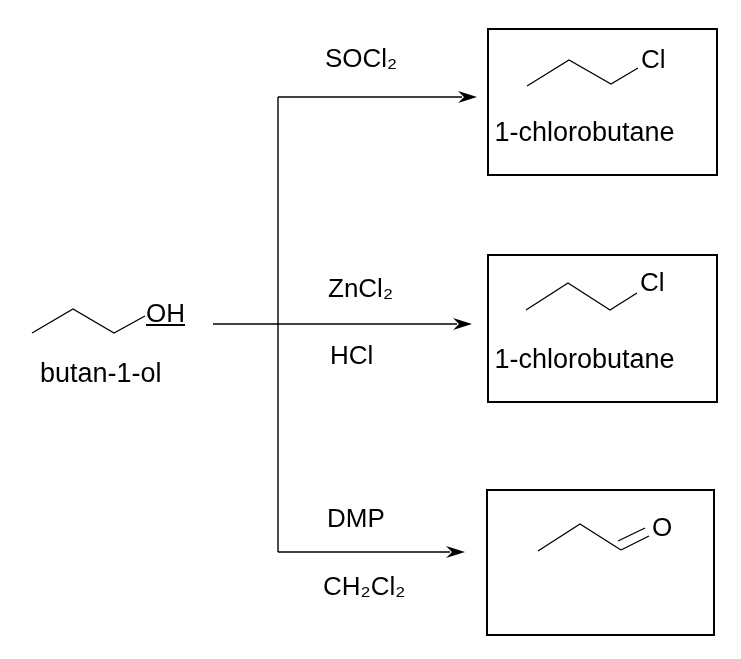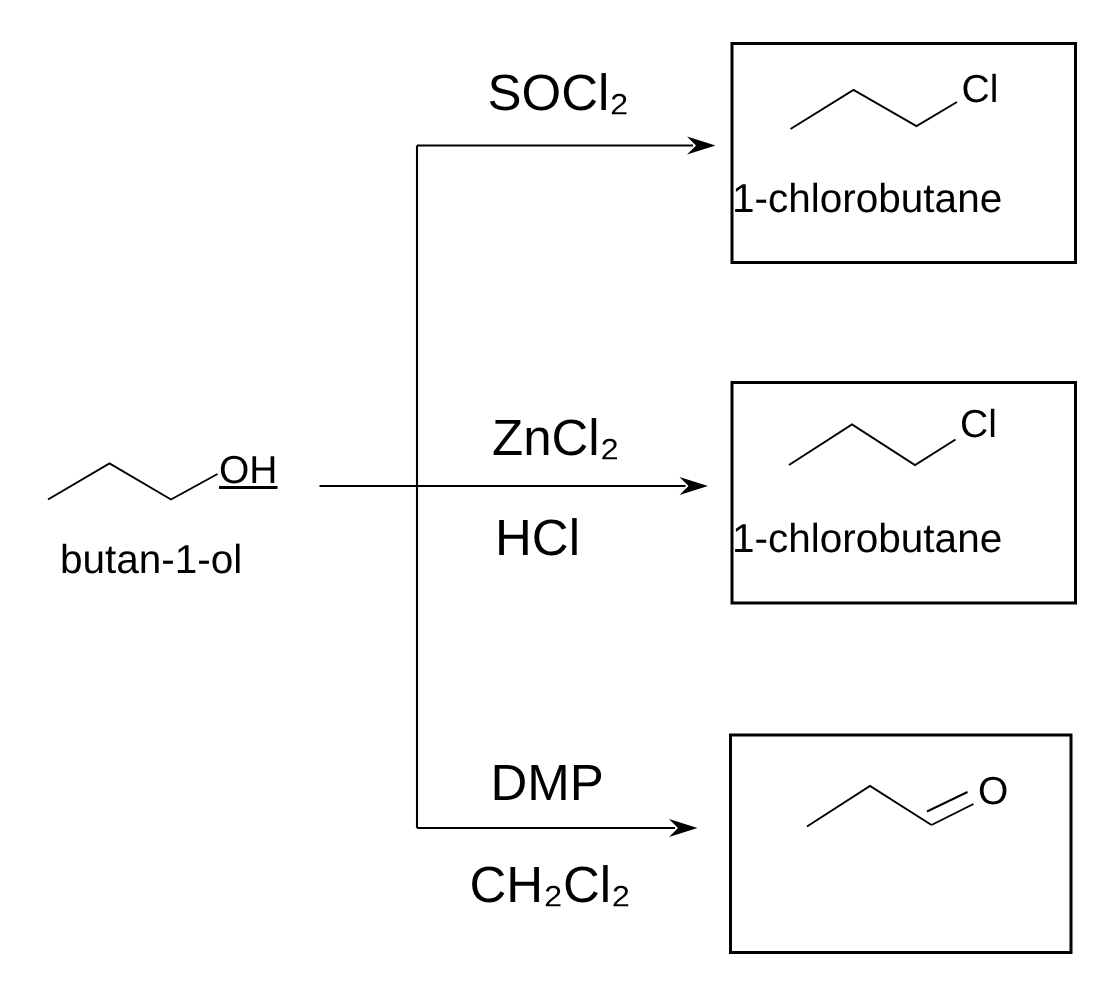--- a/index.html
+++ b/index.html
@@ -17,32 +17,33 @@
     overflow: hidden;
   }
   .scheme svg {
     position: absolute;
     left: 0;
     top: 0;
   }
   .lbl {
     position: absolute;
     line-height: 1;
-    font-size: 34px;
+    font-size: 26px;
     color: #000;
     white-space: nowrap;
   }
   .atom {
     font-size: 26px;
   }
   .name {
     font-size: 27px;
   }
   .boxname {
     width: 193px;
+    text-align: center;
   }
 </style>
 </head>
 <body>
 
 <div class="scheme">
 
   <svg width="741" height="659" viewBox="0 0 741 659">
     <g stroke="#000000" fill="none">
 
@@ -83,21 +84,21 @@
 
   <span class="lbl atom" style="left:146px; top:300px;text-decoration:underline;">OH</span>
   <span class="lbl name" style="left:40px; top:360px;text-align:center;">butan-1-ol</span>
 
   <span class="lbl" style="left:325px; top:45px;">SOCl₂</span>
 
   <span class="lbl" style="left:328px; top:275px;">ZnCl₂</span>
   <span class="lbl" style="left:330px; top:342px;">HCl</span>
 
   <span class="lbl" style="left:327px; top:505px;">DMP</span>
-  <span class="lbl" style="left:313px; top:573px;">CH₂Cl₂</span>
+  <span class="lbl" style="left:323px; top:573px;">CH₂Cl₂</span>
 
   <span class="lbl atom" style="left:641px; top:46px;">Cl</span>
   <span class="lbl name boxname" style="left:488px; top:119px;">1-chlorobutane</span>
 
   <span class="lbl atom" style="left:640px; top:269px;">Cl</span>
   <span class="lbl name boxname" style="left:488px; top:346px;">1-chlorobutane</span>
 
   <span class="lbl atom" style="left:652px; top:514px;">O</span>
 
 </div>

